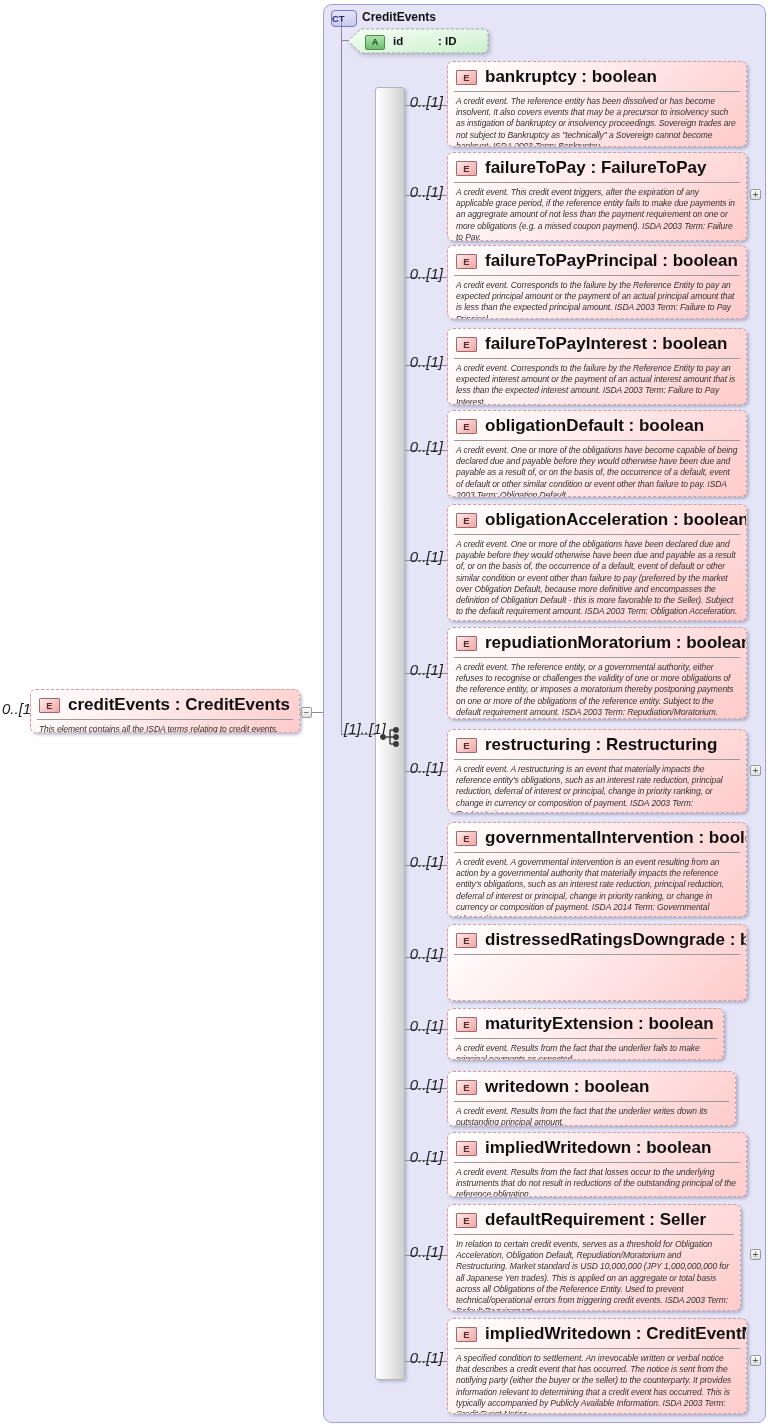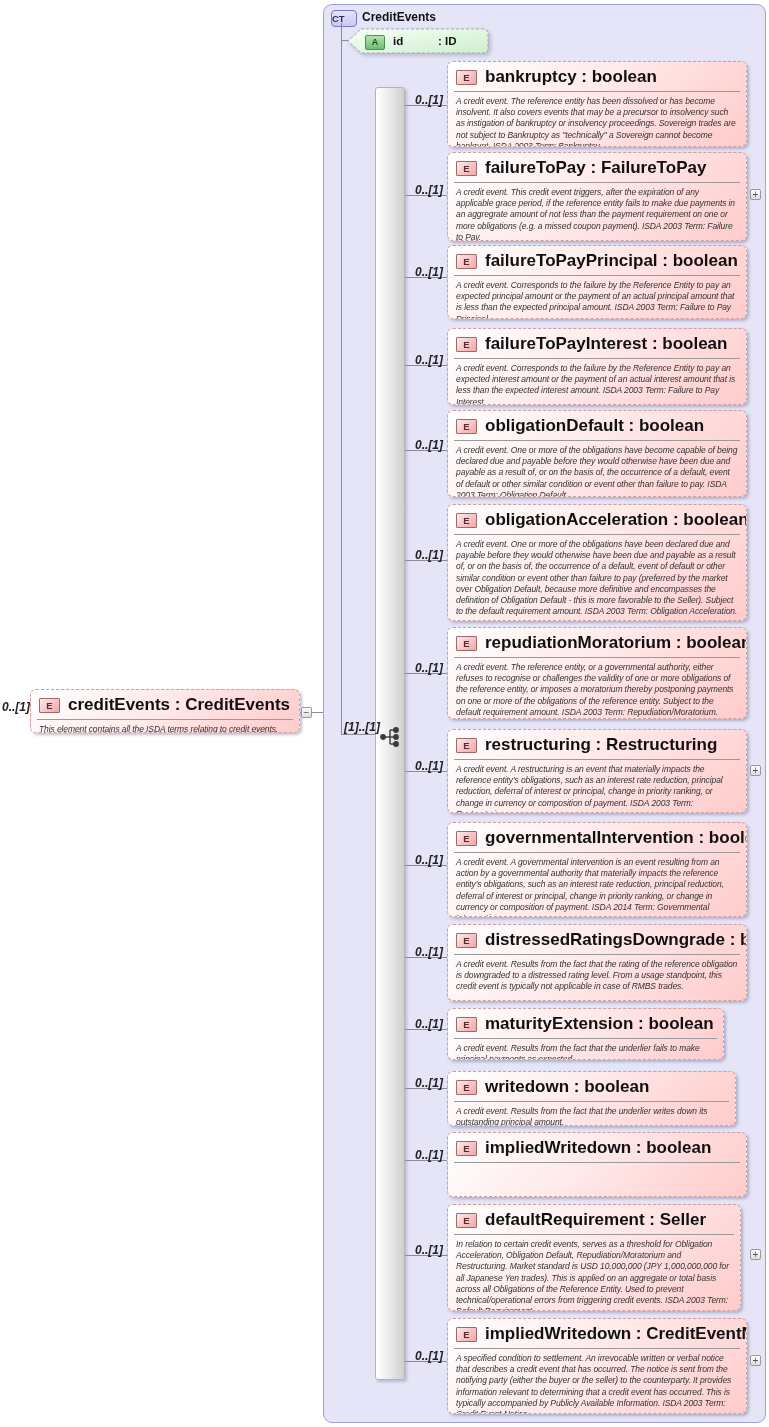--- a/index.html
+++ b/index.html
@@ -4,21 +4,21 @@
 <style>
   html,body{margin:0;padding:0;}
   body{
     width:769px;height:1427px;position:relative;background:#ffffff;
     font-family:"Liberation Sans", sans-serif;overflow:hidden;
   }
   
   .hline{position:absolute;height:1px;background:#8a8a9a;}
   .vline{position:absolute;width:1px;background:#8a8a9a;}
   .card-label{
-    position:absolute;font-size:12px;font-style:italic;font-weight:bold;
+    position:absolute;font-size:15px;font-style:italic;font-weight:normal;
     color:#222;white-space:nowrap;
   }
   
   .ct-container{
     position:absolute;left:323px;top:4px;width:443px;height:1419px;
     background:#e5e5f7;border:1px solid #a0a0d6;border-radius:9px;
     box-sizing:border-box;
   }
   .ct-badge{
     position:absolute;left:7px;top:5px;width:24px;height:15px;
@@ -224,21 +224,20 @@
     <div class="ebox-doc">A credit event. A governmental intervention is an event resulting from an action by a governmental authority that materially impacts the reference entity's obligations, such as an interest rate reduction, principal reduction, deferral of interest or principal, change in priority ranking, or change in currency or composition of payment. ISDA 2014 Term: Governmental Intervention.</div>
   </div>
 
   <div class="hline" style="left:81px;top:952px;width:42px;"></div>
   <div class="card-label" style="left:79px;top:940px;width:40px;text-align:right;">0..[1]</div>
   <div class="ebox" style="left:123px;top:919px;width:300px;height:77px;">
     <div class="ebox-head">
         <span class="ebadge">E</span>
         <span class="ebox-title">distressedRatingsDowngrade : boolean</span>
       </div>
-    <div class="ebox-doc">A credit event. Results from the fact that the rating of the reference obligation is downgraded to a distressed rating level. From a usage standpoint, this credit event is typically not applicable in case of RMBS trades.</div>
   </div>
 
   <div class="hline" style="left:81px;top:1024px;width:42px;"></div>
   <div class="card-label" style="left:79px;top:1012px;width:40px;text-align:right;">0..[1]</div>
   <div class="ebox" style="left:123px;top:1003px;width:277px;height:52px;">
     <div class="ebox-head">
         <span class="ebadge">E</span>
         <span class="ebox-title">maturityExtension : boolean</span>
       </div>
     <div class="ebox-doc">A credit event. Results from the fact that the underlier fails to make principal payments as expected.</div>
@@ -254,20 +253,21 @@
     <div class="ebox-doc">A credit event. Results from the fact that the underlier writes down its outstanding principal amount.</div>
   </div>
 
   <div class="hline" style="left:81px;top:1155px;width:42px;"></div>
   <div class="card-label" style="left:79px;top:1143px;width:40px;text-align:right;">0..[1]</div>
   <div class="ebox" style="left:123px;top:1127px;width:300px;height:65px;">
     <div class="ebox-head">
         <span class="ebadge">E</span>
         <span class="ebox-title">impliedWritedown : boolean</span>
       </div>
+    <div class="ebox-doc">A credit event. Results from the fact that losses occur to the underlying instruments that do not result in reductions of the outstanding principal of the reference obligation.</div>
   </div>
 
   <div class="hline" style="left:81px;top:1250px;width:42px;"></div>
   <div class="card-label" style="left:79px;top:1238px;width:40px;text-align:right;">0..[1]</div>
   <div class="ebox" style="left:123px;top:1199px;width:294px;height:107px;">
     <div class="ebox-head">
         <span class="ebadge">E</span>
         <span class="ebox-title">defaultRequirement : Seller</span>
       </div>
     <div class="ebox-doc">In relation to certain credit events, serves as a threshold for Obligation Acceleration, Obligation Default, Repudiation/Moratorium and Restructuring. Market standard is USD 10,000,000 (JPY 1,000,000,000 for all Japanese Yen trades). This is applied on an aggregate or total basis across all Obligations of the Reference Entity. Used to prevent technical/operational errors from triggering credit events. ISDA 2003 Term: Default Requirement.</div>

